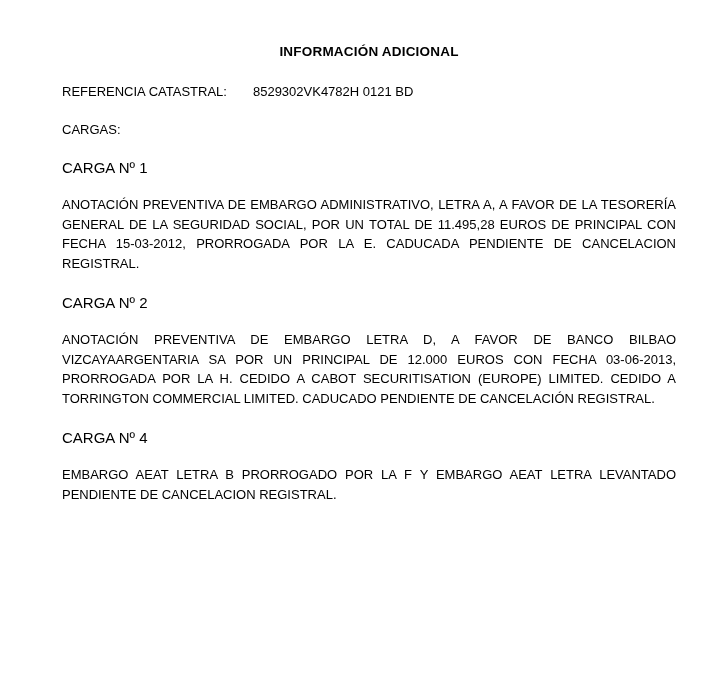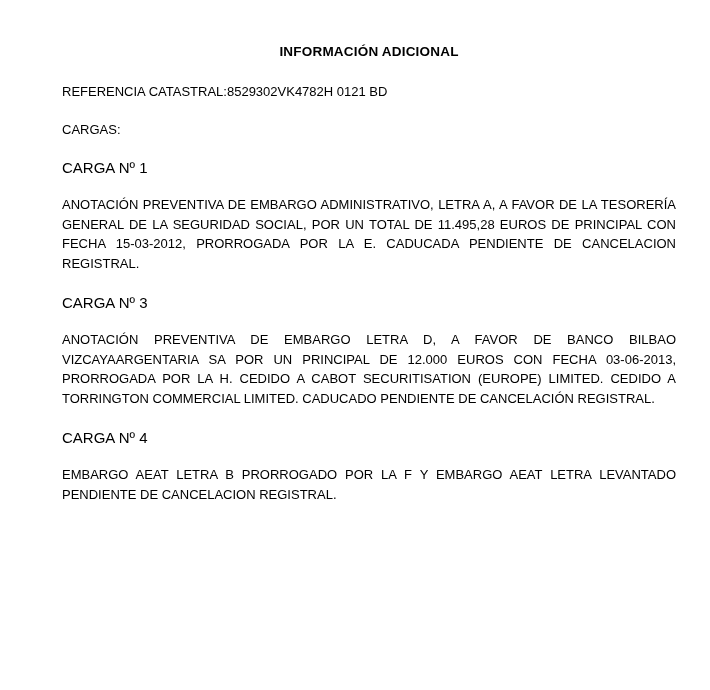--- a/index.html
+++ b/index.html
@@ -27,21 +27,21 @@
     letter-spacing: 0.2px;
     margin: 0 0 24px 0;
   }
   .line {
     font-size: 13px;
     line-height: 17px;
     margin: 0 0 21px 0;
     text-align: left;
   }
   .line.indent-label .value {
-    margin-left: 0;
+    margin-left: 26px;
   }
   .para {
     font-size: 13px;
     line-height: 19.5px;
     text-align: justify;
     text-justify: inter-word;
     margin: 0 0 21px 0;
   }
   .para:last-child {
     margin-bottom: 0;
@@ -62,20 +62,20 @@
   <div class="line indent-label">
     <span>REFERENCIA CATASTRAL:</span><span class="value">8529302VK4782H 0121 BD</span>
   </div>
 
   <div class="line">CARGAS:</div>
 
 
   <div class="charge-heading">CARGA Nº 1</div>
   <div class="para">ANOTACIÓN PREVENTIVA DE EMBARGO ADMINISTRATIVO, LETRA A, A FAVOR DE LA TESORERÍA GENERAL DE LA SEGURIDAD SOCIAL, POR UN TOTAL DE 11.495,28 EUROS DE PRINCIPAL CON FECHA 15-03-2012, PRORROGADA POR LA E. CADUCADA PENDIENTE DE CANCELACION REGISTRAL.</div>
 
+  <div class="charge-heading">CARGA Nº 2</div>
 
-  <div class="charge-heading">CARGA Nº 3</div>
   <div class="para">ANOTACIÓN PREVENTIVA DE EMBARGO LETRA D, A FAVOR DE BANCO BILBAO VIZCAYAARGENTARIA SA POR UN PRINCIPAL DE 12.000 EUROS CON FECHA 03-06-2013, PRORROGADA POR LA H. CEDIDO A CABOT SECURITISATION (EUROPE) LIMITED. CEDIDO A TORRINGTON COMMERCIAL LIMITED. CADUCADO PENDIENTE DE CANCELACIÓN REGISTRAL.</div>
 
   <div class="charge-heading">CARGA Nº 4</div>
   <div class="para">EMBARGO AEAT LETRA B PRORROGADO POR LA F Y EMBARGO AEAT LETRA LEVANTADO PENDIENTE DE CANCELACION REGISTRAL.</div>
 
 </div>
 
 </body></html>

